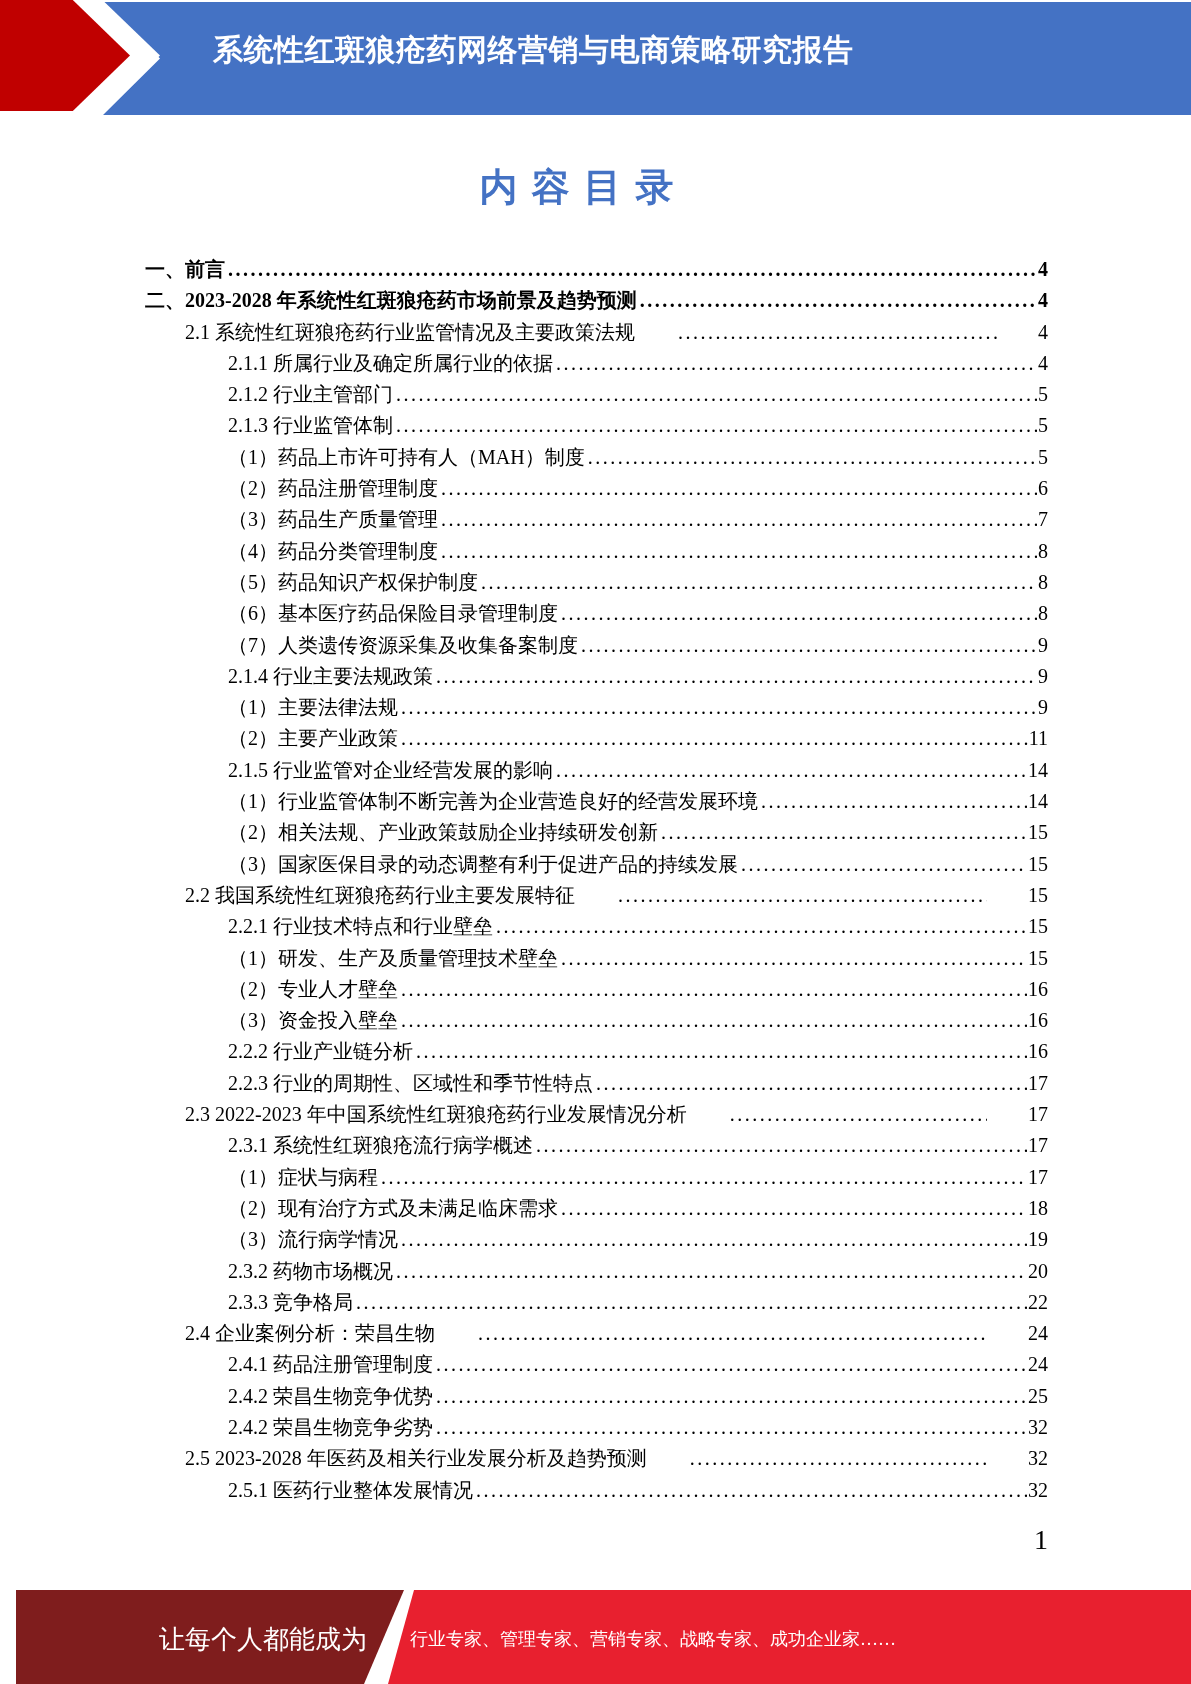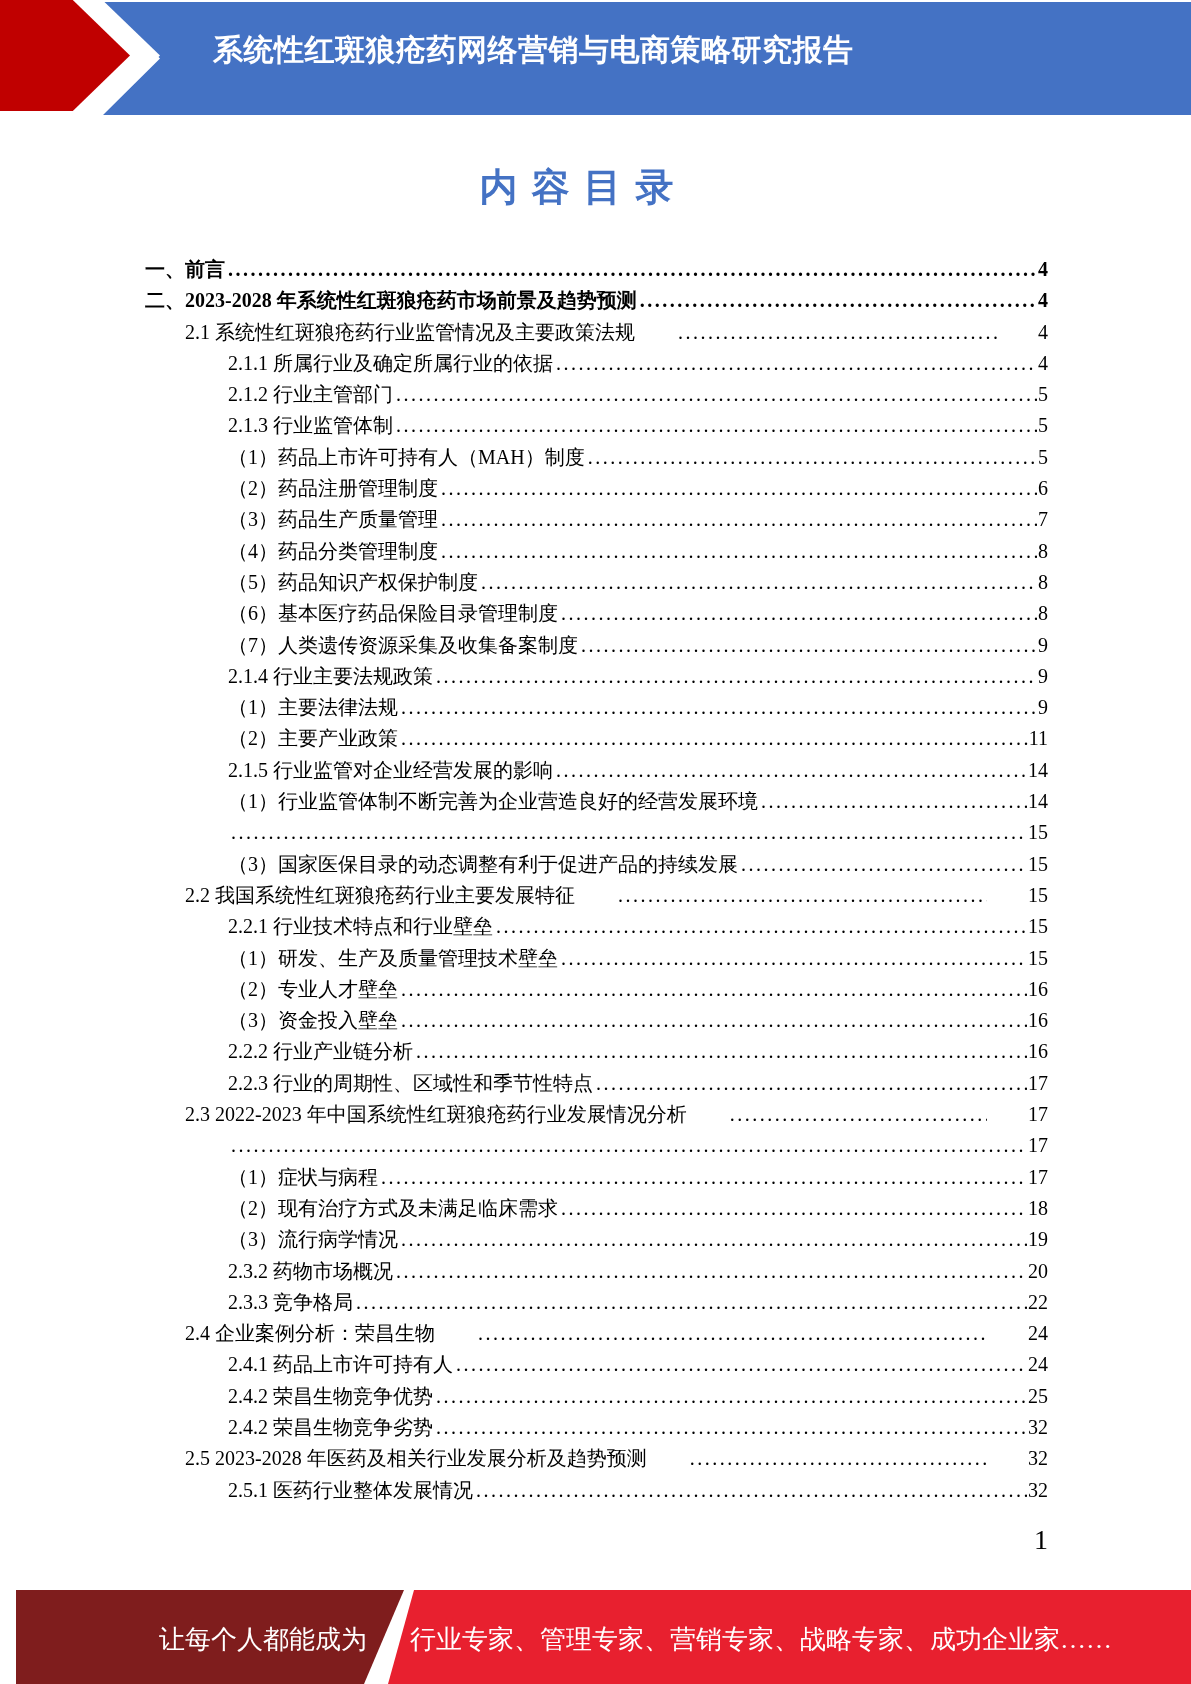--- a/index.html
+++ b/index.html
@@ -129,21 +129,21 @@
     font-family: "Liberation Serif", "DejaVu Serif", serif;
     font-size: 26px;
     color: #ffffff;
     white-space: nowrap;
   }
   .footer-right-text {
     position: absolute;
     left: 394px; top: 50%;
     transform: translateY(-42%);
     font-family: "Liberation Serif", "DejaVu Serif", serif;
-    font-size: 26px;
+    font-size: 18px;
     color: #ffffff;
     white-space: nowrap;
   }
 </style>
 </head>
 <body>
 
 <div class="header">
   <div class="header-bar"></div>
   <div class="chevron-white"></div>
@@ -238,20 +238,21 @@
       <span class="toc-label">2.1.5 行业监管对企业经营发展的影响</span>
       <span class="toc-dots"></span>
       <span class="toc-page">14</span>
     </div>
     <div class="toc-row level-2">
       <span class="toc-label">（1）行业监管体制不断完善为企业营造良好的经营发展环境</span>
       <span class="toc-dots"></span>
       <span class="toc-page">14</span>
     </div>
     <div class="toc-row level-2">
+      <span class="toc-label">（2）相关法规、产业政策鼓励企业持续研发创新</span>
       <span class="toc-dots"></span>
       <span class="toc-page">15</span>
     </div>
     <div class="toc-row level-2">
       <span class="toc-label">（3）国家医保目录的动态调整有利于促进产品的持续发展</span>
       <span class="toc-dots"></span>
       <span class="toc-page">15</span>
     </div>
     <div class="toc-row level-1">
       <span class="toc-label">2.2 我国系统性红斑狼疮药行业主要发展特征</span>
@@ -287,20 +288,21 @@
       <span class="toc-label">2.2.3 行业的周期性、区域性和季节性特点</span>
       <span class="toc-dots"></span>
       <span class="toc-page">17</span>
     </div>
     <div class="toc-row level-1">
       <span class="toc-label">2.3 2022-2023 年中国系统性红斑狼疮药行业发展情况分析</span>
       <span class="toc-dots"></span>
       <span class="toc-page">17</span>
     </div>
     <div class="toc-row level-2">
+      <span class="toc-label">2.3.1 系统性红斑狼疮流行病学概述</span>
       <span class="toc-dots"></span>
       <span class="toc-page">17</span>
     </div>
     <div class="toc-row level-2">
       <span class="toc-label">（1）症状与病程</span>
       <span class="toc-dots"></span>
       <span class="toc-page">17</span>
     </div>
     <div class="toc-row level-2">
       <span class="toc-label">（2）现有治疗方式及未满足临床需求</span>
@@ -321,21 +323,21 @@
       <span class="toc-label">2.3.3 竞争格局</span>
       <span class="toc-dots"></span>
       <span class="toc-page">22</span>
     </div>
     <div class="toc-row level-1">
       <span class="toc-label">2.4 企业案例分析：荣昌生物</span>
       <span class="toc-dots"></span>
       <span class="toc-page">24</span>
     </div>
     <div class="toc-row level-2">
-      <span class="toc-label">2.4.1 药品上市许可持有人</span>
+      <span class="toc-label">2.4.1 药品注册管理制度</span>
       <span class="toc-dots"></span>
       <span class="toc-page">24</span>
     </div>
     <div class="toc-row level-2">
       <span class="toc-label">2.4.2 荣昌生物竞争优势</span>
       <span class="toc-dots"></span>
       <span class="toc-page">25</span>
     </div>
     <div class="toc-row level-2">
       <span class="toc-label">2.4.2 荣昌生物竞争劣势</span>

